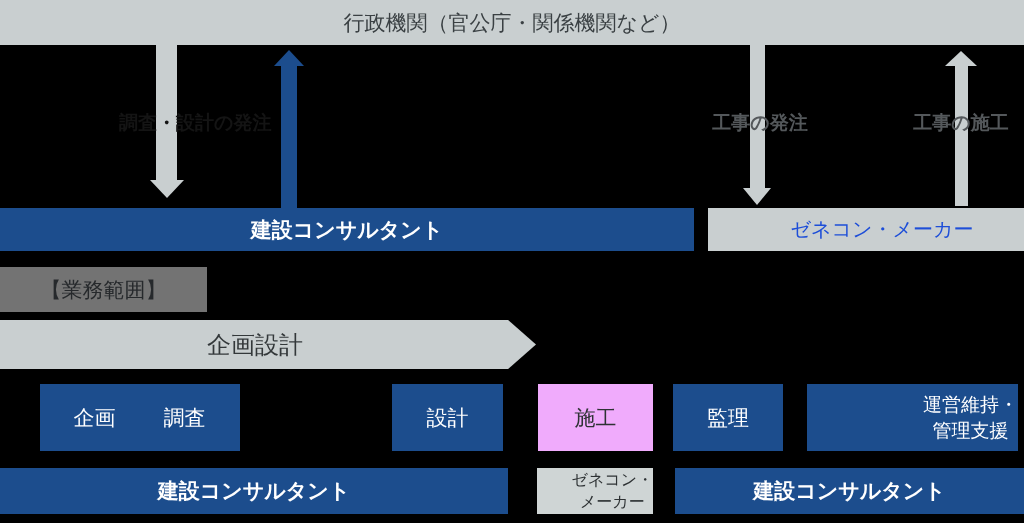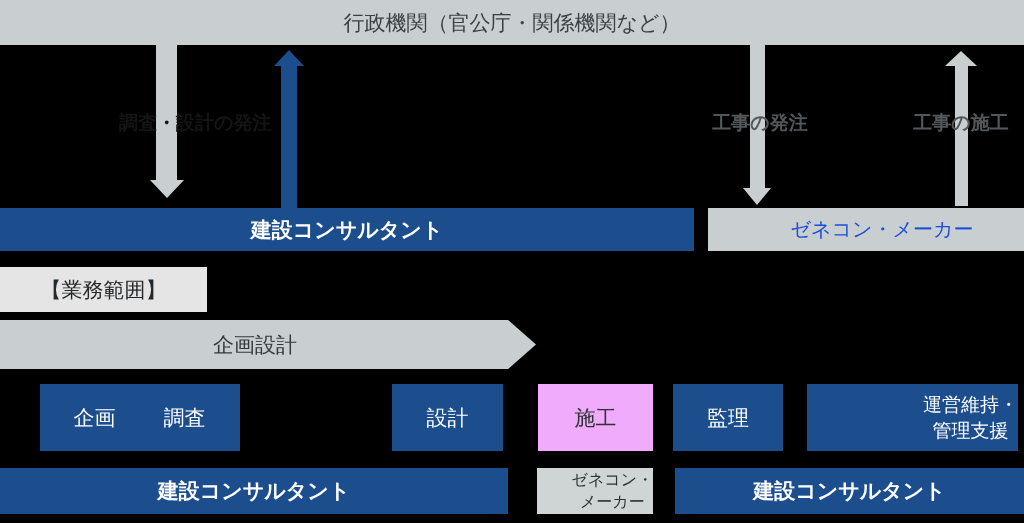--- a/index.html
+++ b/index.html
@@ -26,24 +26,24 @@
 
   
   .arrow-label{height:22px;line-height:22px;font-weight:bold;font-size:19px;color:#54585b;text-align:center;}
   .arrow-label.hidden-dark{color:#141414;text-align:left;}
 
   
   .consultant-main{left:0;top:208px;width:694px;height:43px;background:#1c4d8d;color:#fff;font-weight:bold;font-size:21px;}
   .contractor-main{left:708px;top:208px;width:316px;height:43px;background:#c9cfd0;color:#1d4ed8;font-size:20px;padding-left:32px;}
 
   
-  .scope-box{left:0;top:267px;width:207px;height:45px;background:#e5e5e5;color:#26292c;font-size:21px;}
+  .scope-box{left:0;top:267px;width:207px;height:45px;background:#737373;color:#26292c;font-size:21px;}
 
   
-  .banner{top:320px;height:49px;background:#c9cfd0;color:#33383a;font-size:21px;}
+  .banner{top:320px;height:49px;background:#c9cfd0;color:#33383a;font-size:24px;}
   .banner1{left:0;width:536px;clip-path:polygon(0 0,94.8% 0,100% 50%,94.8% 100%,0 100%);padding-right:26px;}
   .banner2{left:540px;width:474px;clip-path:polygon(0 0,94.9% 0,100% 50%,94.9% 100%,0 100%,3.8% 50%);}
 
   
   .task{top:384px;height:67px;background:#1c4d8d;color:#fff;font-size:21px;}
   .task.gray{background:#f0abfc;color:#2e3234;}
   .task.two-line{font-size:19px;line-height:1.35;}
 
   
   .bottom-bar{top:468px;height:46px;background:#1c4d8d;color:#fff;font-weight:bold;font-size:21px;}

